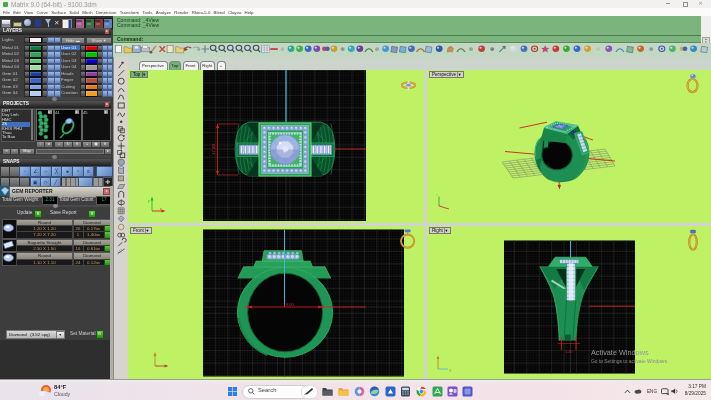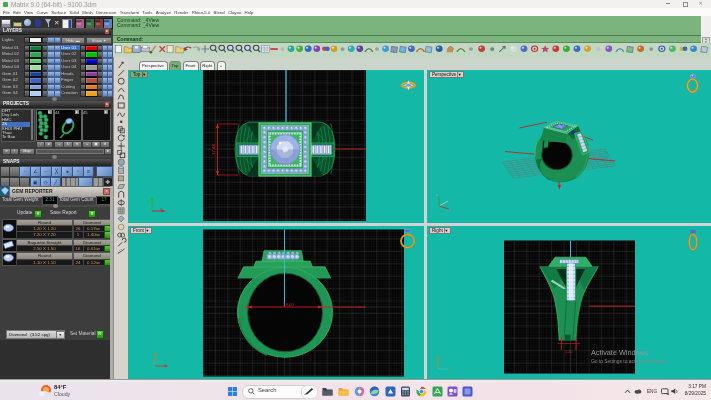--- a/index.html
+++ b/index.html
@@ -24,21 +24,21 @@
   #cmdhist{position:absolute;left:113px;top:16px;width:588px;height:20px;background:#7cb47e;
            color:#1c3a1c;font-size:5px;line-height:5.8px;padding:1.5px 0 0 4px;box-sizing:border-box;border-bottom:1px solid #4f7a50;}
   #cmdline{position:absolute;left:113px;top:36px;width:588px;height:7px;background:#7cb47e;
            color:#173317;font-size:5px;font-weight:bold;line-height:7px;padding-left:4px;box-sizing:border-box;border-bottom:1px solid #5b8a5c;}
   #toolrow{position:absolute;left:113px;top:43px;width:598px;height:14px;background:#c3d8c3;}
   #sidestrip{position:absolute;left:113px;top:57px;width:15px;height:322px;background:#d7d4ce;border-left:1px solid #8a8a8a;box-sizing:border-box;}
   #tabbar{position:absolute;left:128px;top:57px;width:583px;height:13px;background:#ccd5cb;}
   .tab{position:absolute;top:4px;height:9px;border:0.7px solid #7a8a7a;border-bottom:none;
        border-radius:3.5px 3.5px 0 0;background:#f4f4f2;color:#222;font-size:4.2px;
        line-height:8.5px;text-align:center;box-sizing:border-box;}
-  .vp{position:absolute;background:#14b8a6;overflow:hidden;}
+  .vp{position:absolute;background:#bef264;overflow:hidden;}
   #vpTL{left:128px;top:70px;width:296px;height:153px;}
   #vpTR{left:427px;top:70px;width:284px;height:153px;}
   #vpBL{left:128px;top:226px;width:296px;height:153px;}
   #vpBR{left:427px;top:226px;width:284px;height:153px;}
   #vdiv{position:absolute;left:424px;top:70px;width:3px;height:309px;background:#d2d2d2;}
   #hdiv{position:absolute;left:128px;top:223px;width:583px;height:3px;background:#d2d2d2;}
   .vplabel{position:absolute;left:2px;top:1px;height:7px;background:#d4d1ca;
            border:0.5px solid #777;color:#111;font-size:4.6px;line-height:6.5px;padding:0 2px;box-sizing:border-box;}
   #btmstrip{position:absolute;left:0;top:379px;width:711px;height:3px;background:#ececec;border-top:1px solid #9a9a9a;box-sizing:border-box;}
   #taskbar{position:absolute;left:0;top:382px;width:711px;height:18px;

